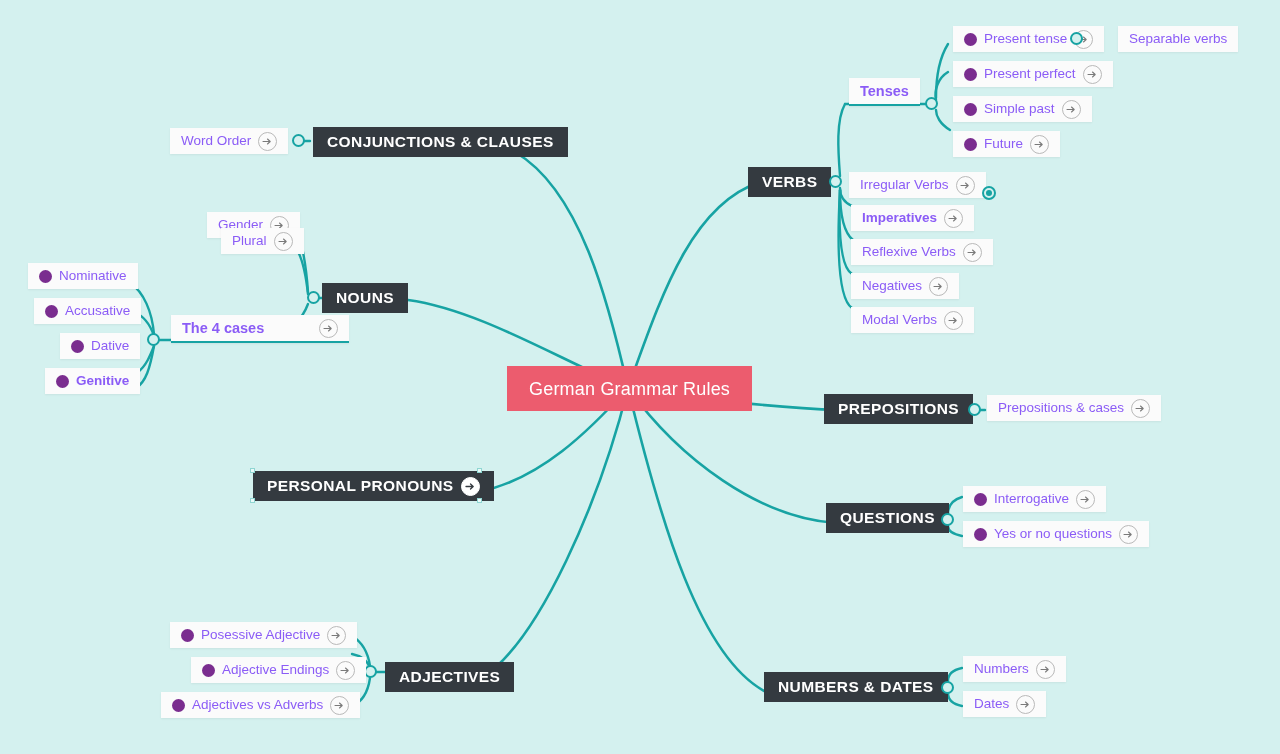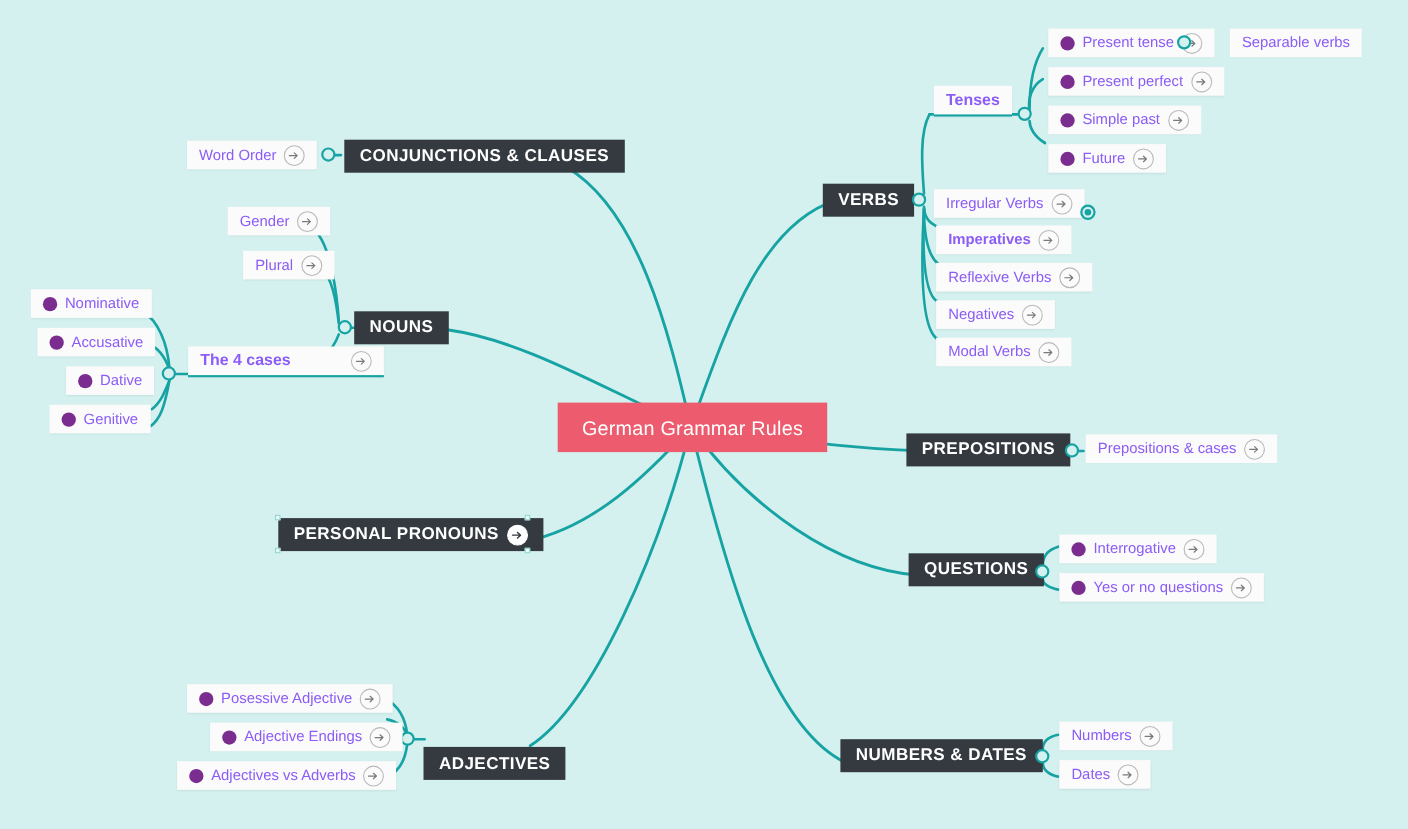--- a/index.html
+++ b/index.html
@@ -268,21 +268,21 @@
           <path d="M1 5.5 H8 M5.5 3 L8.2 5.5 L5.5 8" stroke="#7a7a7a" stroke-width="1.1" fill="none" stroke-linecap="round" stroke-linejoin="round"></path>
         </svg>
     </span>
   </div>
 
   <div class="node main-topic" style="left:322px;top:283px;">
     <span class="label">NOUNS</span>
   </div>
   <div class="knob" style="left:307px;top:291px;"></div>
 
-  <div class="node chip" style="left:207px;top:188px;text-align:center;">
+  <div class="node chip" style="left:207px;top:212px;text-align:center;">
     <span class="label">Gender</span>
     <span class="arrow">
       <svg width="11" height="11" viewBox="0 0 11 11">
           <path d="M1 5.5 H8 M5.5 3 L8.2 5.5 L5.5 8" stroke="#7a7a7a" stroke-width="1.1" fill="none" stroke-linecap="round" stroke-linejoin="round"></path>
         </svg>
     </span>
   </div>
 
   <div class="node chip" style="left:221px;top:228px;">
     <span class="label">Plural</span>
@@ -308,21 +308,21 @@
     <span class="label">Nominative</span>
   </div>
   <div class="node chip" style="left:34px;top:298px;">
     <span class="dot"></span>
     <span class="label">Accusative</span>
   </div>
   <div class="node chip" style="left:60px;top:333px;">
     <span class="dot"></span>
     <span class="label">Dative</span>
   </div>
-  <div class="node chip" style="left:45px;top:368px;">
+  <div class="node chip" style="left:45px;top:368px;font-weight:bold;">
     <span class="dot"></span>
     <span class="label">Genitive</span>
   </div>
 
   <div class="node main-topic" style="left:824px;top:394px;">
     <span class="label">PREPOSITIONS</span>
   </div>
   <div class="knob" style="left:968px;top:403px;"></div>
   <div class="node chip" style="left:987px;top:395px;">
     <span class="label">Prepositions &amp; cases</span>
@@ -362,21 +362,21 @@
   <div class="node chip" style="left:963px;top:521px;">
     <span class="dot"></span>
     <span class="label">Yes or no questions</span>
     <span class="arrow">
       <svg width="11" height="11" viewBox="0 0 11 11">
           <path d="M1 5.5 H8 M5.5 3 L8.2 5.5 L5.5 8" stroke="#7a7a7a" stroke-width="1.1" fill="none" stroke-linecap="round" stroke-linejoin="round"></path>
         </svg>
     </span>
   </div>
 
-  <div class="node main-topic" style="left:385px;top:679px;align-items:flex-end;">
+  <div class="node main-topic" style="left:385px;top:662px;">
     <span class="label">ADJECTIVES</span>
   </div>
   <div class="knob" style="left:364px;top:665px;"></div>
   <div class="node chip" style="left:170px;top:622px;">
     <span class="dot"></span>
     <span class="label">Posessive Adjective</span>
     <span class="arrow">
       <svg width="11" height="11" viewBox="0 0 11 11">
           <path d="M1 5.5 H8 M5.5 3 L8.2 5.5 L5.5 8" stroke="#7a7a7a" stroke-width="1.1" fill="none" stroke-linecap="round" stroke-linejoin="round"></path>
         </svg>

